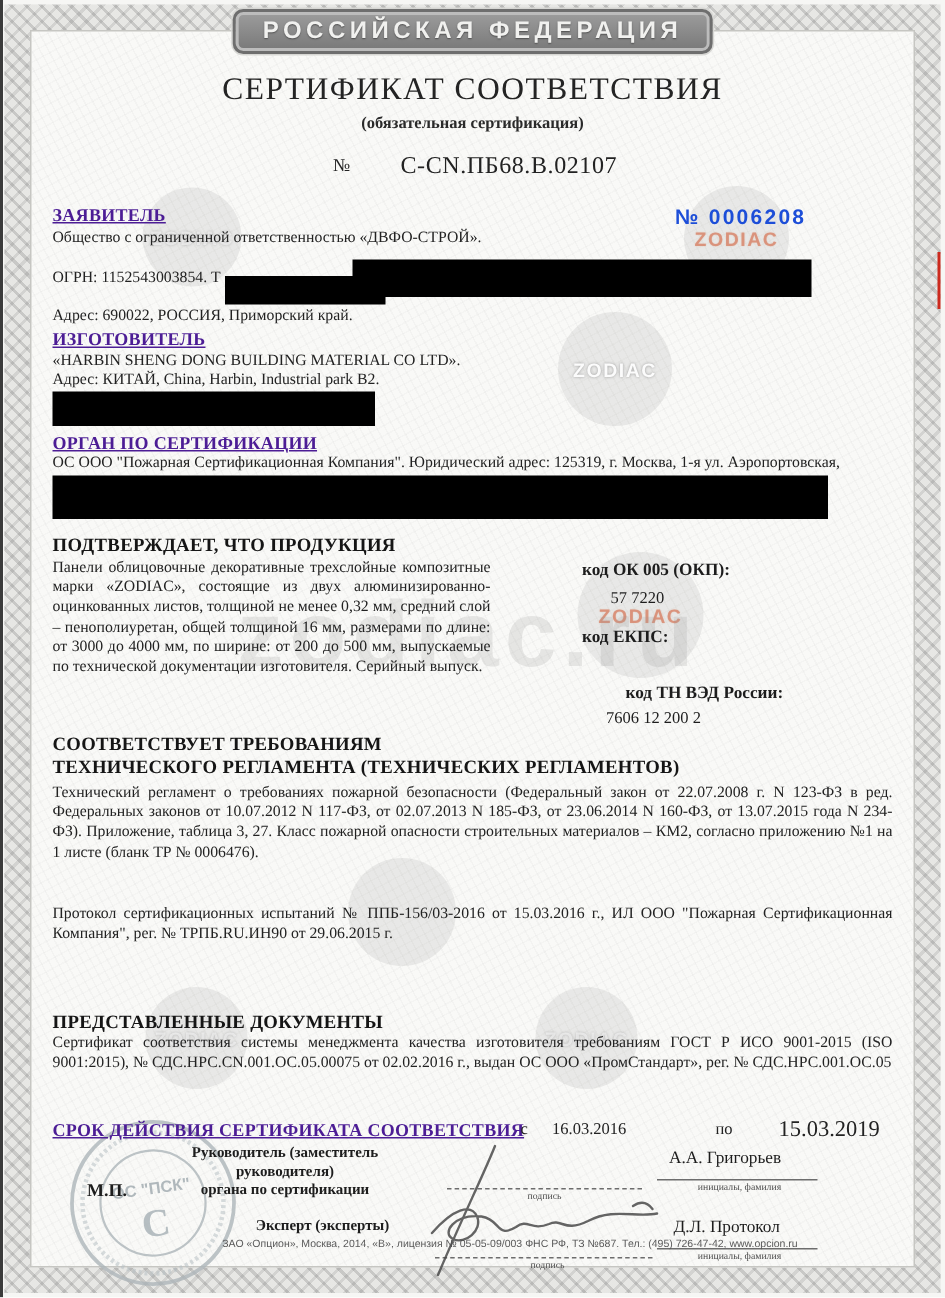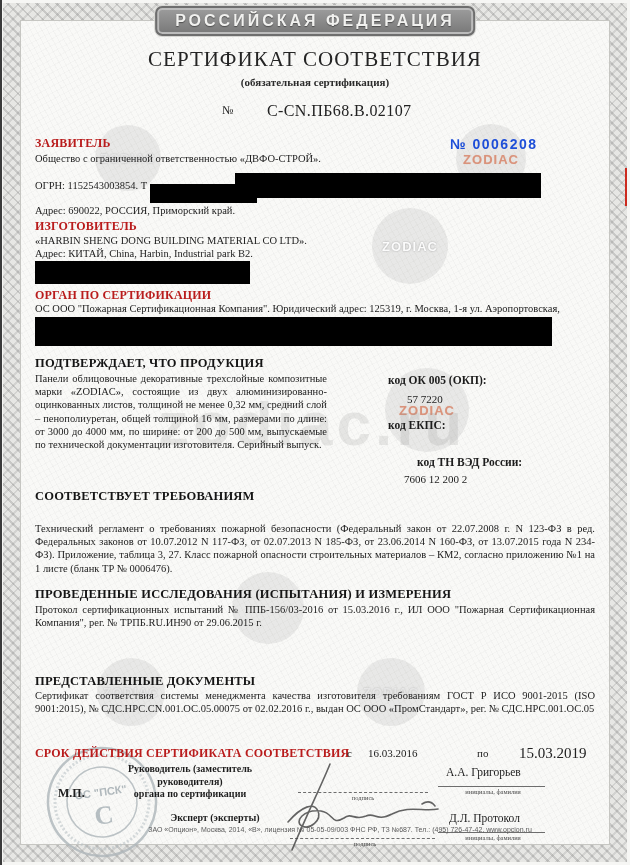--- a/index.html
+++ b/index.html
@@ -17,21 +17,21 @@
   .abs{position:absolute;}
   .scanline{left:0;top:0;width:2px;height:865px;background:#3b3b3b;}
   .redline{width:2px;background:#cc2a1e;}
   .badge{top:6px;left:50%;transform:translateX(-50%);z-index:6;
         background:linear-gradient(#9d9d9d,#787878);border:2px solid #6e6e6e;border-radius:7px;
         box-shadow:inset 0 0 0 2px #bcbcbc, 0 0 0 1px #d7d7d4;padding:4px 18px;white-space:nowrap;}
   .badge span{font-family:"Liberation Sans", sans-serif;font-weight:bold;font-size:16px;
         letter-spacing:3px;color:#f1f1ef;text-shadow:0 1px 1px #4e4e4e;}
   .title{top:47px;left:0;width:630px;text-align:center;font-size:21px;letter-spacing:1px;color:#242424;}
   .subtitle{top:76px;left:0;width:630px;text-align:center;font-size:11px;font-weight:bold;color:#2a2a2a;}
-  .h{font-weight:bold;font-size:12px;letter-spacing:.2px;color:#b91c1c;white-space:nowrap;}
+  .h{font-weight:bold;font-size:12px;letter-spacing:.2px;color:#4c1d95;white-space:nowrap;text-decoration:underline;}
   .h2{font-weight:bold;font-size:12.5px;letter-spacing:.2px;color:#151515;white-space:nowrap;}
   .t{font-size:10.5px;line-height:13.2px;color:#222;}
   .just{text-align:justify;}
   .nw{white-space:nowrap;}
   .blanknum{color:#1d4ed8;font-weight:bold;font-size:14px;letter-spacing:1.5px;
         font-family:"Liberation Sans", sans-serif;}
   .redact{background:#000;z-index:5;}
   .codelabel{font-weight:bold;font-size:11.5px;white-space:nowrap;}
   .codeval{font-size:11px;white-space:nowrap;}
   .wmc{border-radius:50%;background:rgba(125,125,125,.13);z-index:1;
@@ -111,23 +111,23 @@
 
   <div class="abs content h2" style="left:35px;top:356px;">ПОДТВЕРЖДАЕТ, ЧТО ПРОДУКЦИЯ</div>
   <div class="abs content t just" style="left:35px;top:372px;width:292px;">Панели облицовочные декоративные трехслойные композитные марки «ZODIAC», состоящие из двух алюминизированно-оцинкованных листов, толщиной не менее 0,32 мм, средний слой – пенополиуретан, общей толщиной 16 мм, размерами по длине: от 3000 до 4000 мм, по ширине: от 200 до 500 мм, выпускаемые по технической документации изготовителя. Серийный выпуск.</div>
   <div class="abs content codelabel" style="left:388px;top:374px;">код ОК 005 (ОКП):</div>
   <div class="abs content codeval" style="left:407px;top:393px;">57 7220</div>
   <div class="abs content codelabel" style="left:388px;top:419px;">код ЕКПС:</div>
   <div class="abs content codelabel" style="left:388px;top:456px;padding-left:29px;">код ТН ВЭД России:</div>
   <div class="abs content codeval" style="left:404px;top:473px;">7606 12 200 2</div>
 
   <div class="abs content h2" style="left:35px;top:489px;">СООТВЕТСТВУЕТ ТРЕБОВАНИЯМ</div>
+  <div class="abs content h2" style="left:35px;top:504px;">ТЕХНИЧЕСКОГО РЕГЛАМЕНТА (ТЕХНИЧЕСКИХ РЕГЛАМЕНТОВ)</div>
   <div class="abs content t just" style="left:35px;top:522px;width:560px;">Технический регламент о требованиях пожарной безопасности (Федеральный закон от 22.07.2008 г. N 123-ФЗ в ред. Федеральных законов от 10.07.2012 N 117-ФЗ, от 02.07.2013 N 185-ФЗ, от 23.06.2014 N 160-ФЗ, от 13.07.2015 года N 234-ФЗ). Приложение, таблица 3, 27. Класс пожарной опасности строительных материалов – КМ2, согласно приложению №1 на 1 листе (бланк ТР № 0006476).</div>
 
-  <div class="abs content h2" style="left:35px;top:587px;">ПРОВЕДЕННЫЕ ИССЛЕДОВАНИЯ (ИСПЫТАНИЯ) И ИЗМЕРЕНИЯ</div>
   <div class="abs content t just" style="left:35px;top:603px;width:560px;">Протокол сертификационных испытаний № ППБ-156/03-2016 от 15.03.2016 г., ИЛ ООО "Пожарная Сертификационная Компания", рег. № ТРПБ.RU.ИН90 от 29.06.2015 г.</div>
 
   <div class="abs content h2" style="left:35px;top:674px;">ПРЕДСТАВЛЕННЫЕ ДОКУМЕНТЫ</div>
   <div class="abs content t just" style="left:35px;top:689px;width:560px;">Сертификат соответствия системы менеджмента качества изготовителя требованиям ГОСТ Р ИСО 9001-2015 (ISO 9001:2015), № СДС.НРС.CN.001.ОС.05.00075 от 02.02.2016 г., выдан ОС ООО «ПромСтандарт», рег. № СДС.НРС.001.ОС.05</div>
 
   <div class="abs content h" style="left:35px;top:746px;">СРОК ДЕЙСТВИЯ СЕРТИФИКАТА СООТВЕТСТВИЯ</div>
   <div class="abs content t nw" style="left:347px;top:747px;font-size:11px;">с</div>
   <div class="abs content t nw" style="left:368px;top:747px;font-size:11px;">16.03.2016</div>
   <div class="abs content t nw" style="left:477px;top:747px;font-size:11px;">по</div>
   <div class="abs content t nw" style="left:519px;top:747px;font-size:15px;">15.03.2019</div>

